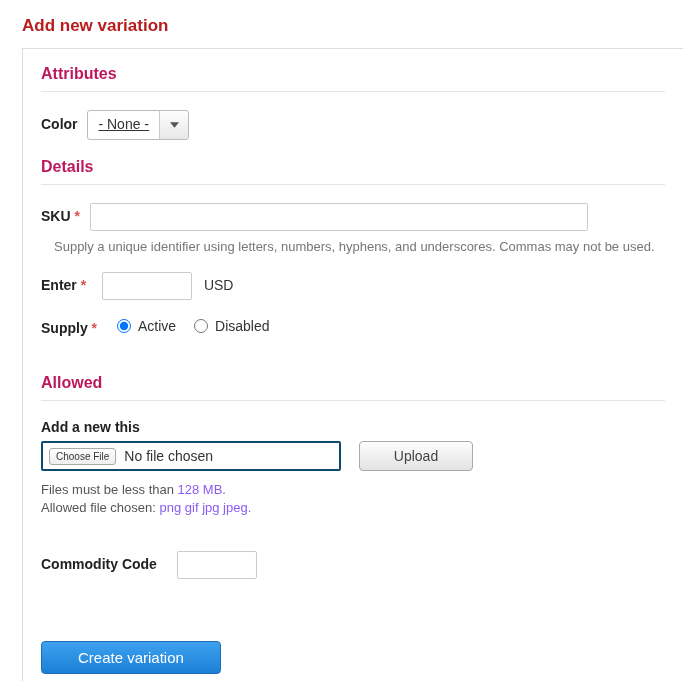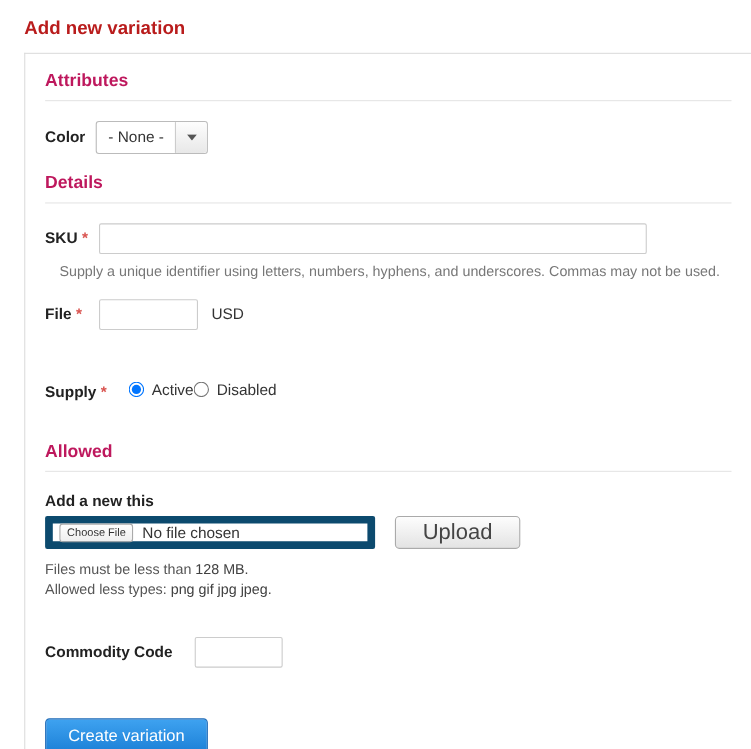--- a/index.html
+++ b/index.html
@@ -44,20 +44,21 @@
       color: #d9534f;
       font-weight: 600;
     }
     .select-wrap {
       display: inline-flex;
       border: 1px solid #bbb;
       border-radius: 3px;
       height: 30px;
       vertical-align: middle;
       background: #fff;
+      text-decoration: underline;
     }
     .select-value {
       padding: 5px 10px;
       font-size: 14px;
       min-width: 70px;
       border-right: 1px solid #ccc;
     }
     .select-caret {
       width: 28px;
       display: flex;
@@ -80,39 +81,39 @@
     .price-input { width: 90px; margin-left: 6px; margin-right: 8px; }
     .help-text {
       font-size: 13px;
       color: #777;
       margin-top: 8px;
       margin-left: 13px;
     }
     .radio-group {
       display: inline-flex;
       align-items: center;
+      gap: 18px;
       margin-left: 10px;
-      margin-top: 28px;
     }
     .radio-item {
       display: inline-flex;
       align-items: center;
       gap: 7px;
       font-size: 14px;
       color: #333;
     }
     .radio-item input { width: 14px; height: 14px; }
     .file-row {
       display: flex;
       align-items: center;
       gap: 18px;
       margin-top: 6px;
     }
     .file-box {
-      border: 7px solid #0c4a6e;
+      border: 2px solid #0c4a6e;
       border-radius: 2px;
       height: 30px;
       width: 300px;
       display: flex;
       align-items: center;
       padding: 0 6px;
       gap: 8px;
       font-size: 14px;
     }
     .choose-btn {
@@ -122,39 +123,39 @@
       background: linear-gradient(#fefefe,#efefef);
       padding: 2px 6px;
       cursor: pointer;
     }
     .upload-btn {
       height: 30px;
       width: 114px;
       border: 1px solid #aaa;
       border-radius: 4px;
       background: linear-gradient(#fdfdfd,#e3e3e3);
-      font-size: 20px;
+      font-size: 14px;
       color: #444;
       cursor: pointer;
     }
     .file-limits {
       font-size: 13px;
       color: #555;
       margin-top: 10px;
       line-height: 1.4;
     }
-    .file-limits .hl { color: #404040; margin-top: 20px; }
+    .file-limits .hl { color: #8b5cf6; margin-top: 20px; }
     .cc-input { width: 80px; height: 28px; margin-left: 10px; }
     .submit-btn {
-      margin-top: 28px;
+      margin-top: 44px;
       background: linear-gradient(#3ea2f0,#1b7fd6);
       border: 1px solid #1e6bb8;
       color: #fff;
       font-size: 15px;
-      padding: 7px 20px;
+      padding: 7px 36px;
       border-radius: 4px;
       cursor: pointer;
     }
     .section-gap { height: 20px; }
   </style>
 </head>
 <body>
 
 <div class="page-title">Add new variation</div>
 
@@ -181,21 +182,21 @@
     <span class="label">
       <span>SKU</span>
       <span class="required">*</span>
     </span>
     <input type="text" class="text-input sku-input" value="" style="">
     <div class="help-text">Supply a unique identifier using letters, numbers, hyphens, and underscores. Commas may not be used.</div>
   </div>
 
   <div class="field-row">
     <span class="label">
-      <span>File</span>
+      <span>Enter</span>
       <span class="required">*</span>
     </span>
     <input type="text" class="text-input price-input" value="" style="">
     <span>USD</span>
   </div>
 
   <div class="field-row">
     <span class="label">
       <span>Supply</span>
       <span class="required">*</span>
@@ -223,21 +224,21 @@
       <span class="choose-btn">Choose File</span>
       <span>No file chosen</span>
     </div>
     <button class="upload-btn">Upload</button>
   </div>
   <div class="file-limits">
     <div>
       <span>Files must be less than </span><span class="hl">128 MB.</span>
     </div>
     <div>
-      <span>Allowed less types: </span><span class="hl">png gif jpg jpeg</span><span class="hl">.</span>
+      <span>Allowed file chosen: </span><span class="hl">png gif jpg jpeg</span><span class="hl">.</span>
     </div>
   </div>
 
   <div style="height:34px;"></div>
 
   
   <div class="field-row">
     <span class="label">Commodity Code</span>
     <input type="text" class="text-input cc-input" value="" style="">
   </div>

